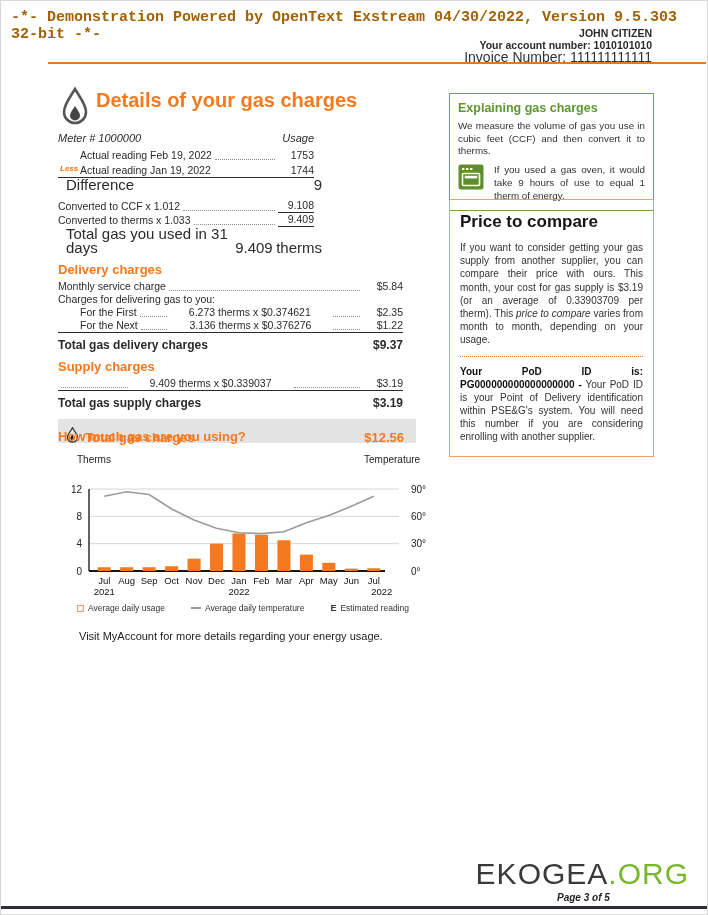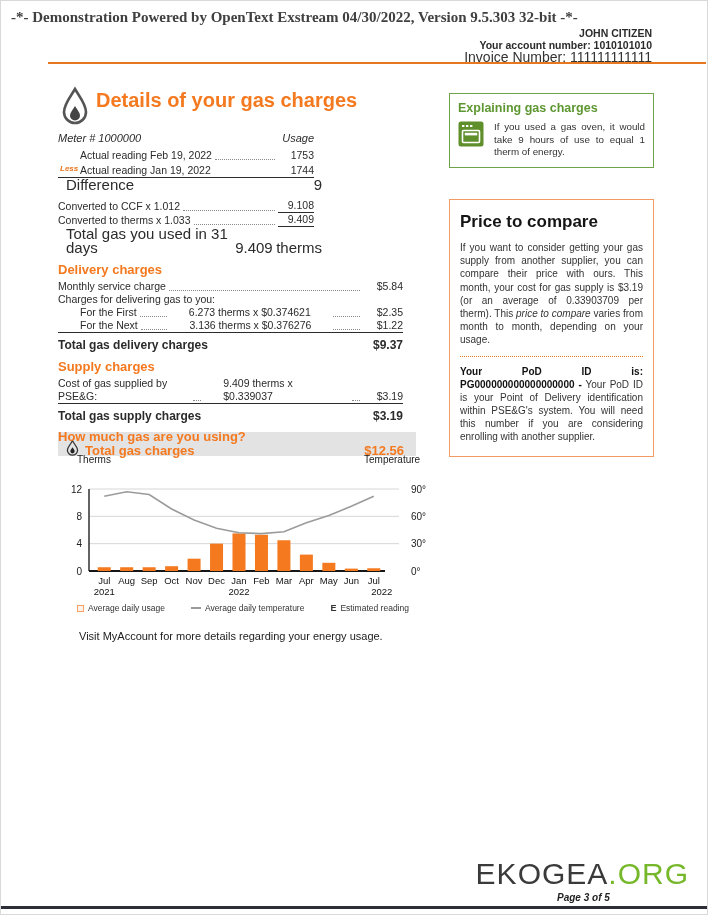--- a/index.html
+++ b/index.html
@@ -3,21 +3,21 @@
 <meta charset="utf-8">
 <style>
   * { margin:0; padding:0; box-sizing:border-box; }
   html,body { background:#ffffff; }
   body { font-family:"Liberation Sans", sans-serif; color:#2b2b2b; }
   .page { position:relative; width:708px; height:915px; background:#fff;
           border:1px solid #d9d9d9; overflow:hidden; }
 
   
   .demo-line { position:absolute; left:10px; top:8px;
-               font-family:Liberation Serif, serif; font-weight:bold; font-size:15px; color:#404040; }
+               font-family:Liberation Mono, monospace; font-weight:bold; font-size:15px; color:#a16207; }
   .account-block { position:absolute; right:55px; top:26px; text-align:right; line-height:12px; }
   .account-block .name { font-size:10.5px; font-weight:bold; }
   .account-block .acct { font-size:10.5px; font-weight:bold; }
   .account-block .inv  { font-size:14px; color:#333; }
   .header-rule { position:absolute; left:47px; right:1px; top:61px; border-top:2px solid #E87722; }
 
   
   .gas-icon { position:absolute; left:55px; top:85px; }
   .page-title { position:absolute; left:95px; top:88px; font-size:20px; font-weight:bold; color:#F4791F; }
   .rate-line { position:absolute; left:97px; top:112px; font-size:10px; font-style:italic; color:#4a4a4a; }
@@ -171,21 +171,20 @@
     </div>
     <div class="total-row">
       <span>Total gas delivery charges</span>
       <span class="nolead"></span>
       <span class="amt">$9.37</span>
     </div>
 
     <div class="sec-title">Supply charges</div>
 
     <div class="row u-solid">
-      <span>Cost of gas supplied by PSE&amp;G:</span>
       <span class="lead"></span>
       <span class="detail">9.409 therms x $0.339037</span>
       <span class="lead"></span>
       <span class="amt">$3.19</span>
     </div>
     <div class="total-row">
       <span>Total gas supply charges</span>
       <span class="nolead"></span>
       <span class="amt">$3.19</span>
     </div>
@@ -264,20 +263,21 @@
     <span class="item">
       <span class="sw-e">E</span>
       <span>Estimated reading</span>
     </span>
   </div>
 
   <div class="myaccount-note">Visit MyAccount for more details regarding your energy usage.</div>
 
   <div class="green-box">
     <h3>Explaining gas charges</h3>
+    <div class="side-body">We measure the volume of gas you use in cubic feet (CCF) and then convert it to therms.</div>
     <div class="tip">
       <span>
         <svg width="26" height="26" viewBox="0 0 26 26">
           <rect x="0.5" y="0.5" width="25" height="25" rx="2.5" fill="#5E8F2B"></rect>
           <rect x="4" y="4" width="2.4" height="2" fill="#fff"></rect>
           <rect x="8" y="4" width="2.4" height="2" fill="#fff"></rect>
           <rect x="12" y="4" width="2.4" height="2" fill="#fff"></rect>
           <rect x="4.5" y="9.5" width="17" height="12" rx="1" fill="none" stroke="#fff" stroke-width="1.6"></rect>
           <rect x="6.8" y="11.8" width="12.4" height="2.6" fill="#fff"></rect>
         </svg>

